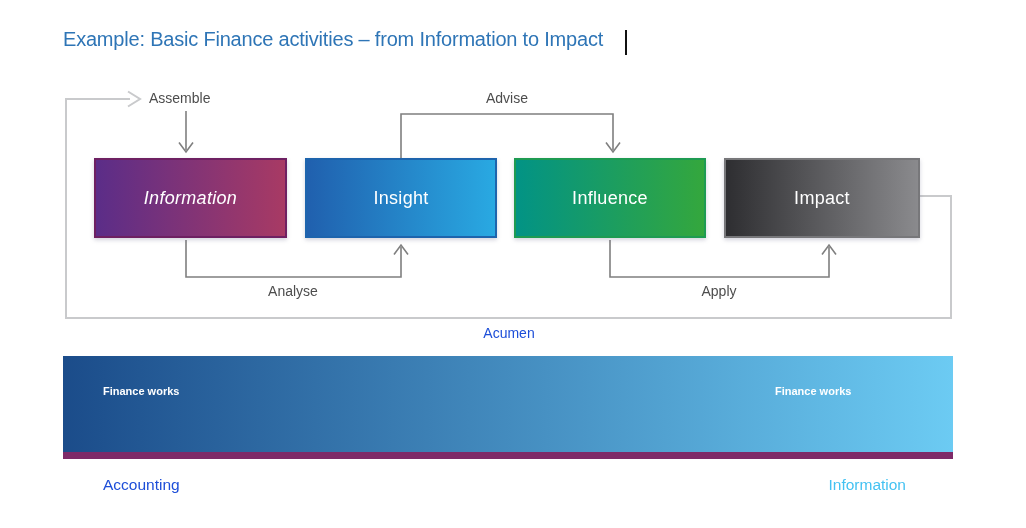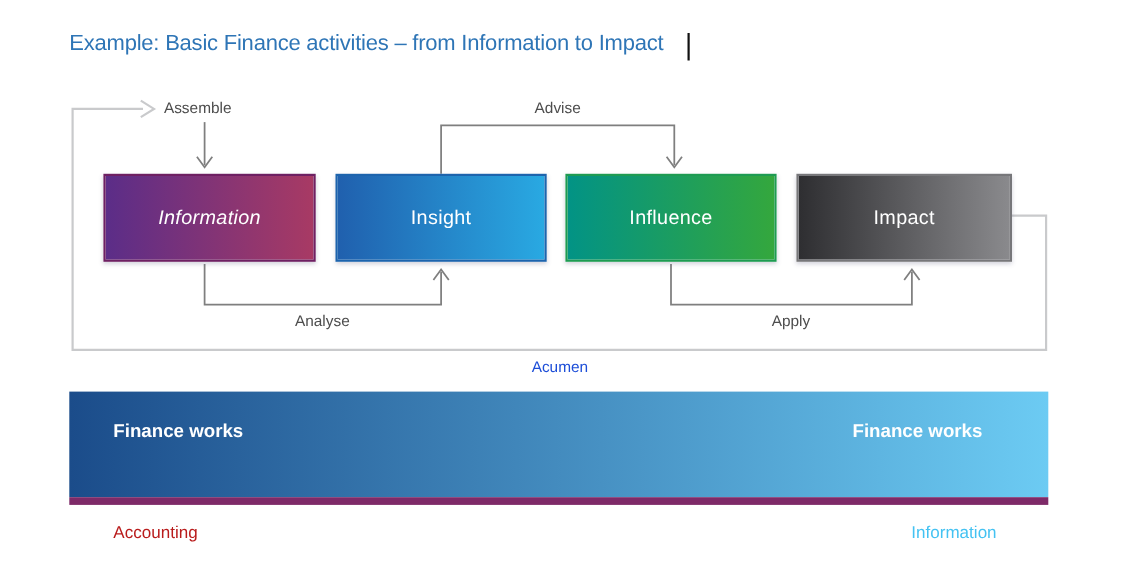--- a/index.html
+++ b/index.html
@@ -57,21 +57,21 @@
 
   #spectrum-bar {
     left: 63px; top: 356px;
     width: 890px; height: 96px;
   }
   .bar-text {
     position: absolute;
     top: 25px;
     color: #ffffff;
     font-weight: bold;
-    font-size: 17px;
+    font-size: 11px;
     line-height: 21px;
   }
   #bar-text-left  { left: 40px; }
   #bar-text-right { left: 712px; }
 
   #spectrum-underline {
     left: 63px; top: 452px;
     width: 890px; height: 7px;
   }
 
@@ -129,14 +129,14 @@
 <div class="abs" id="spectrum-bar" style="background: linear-gradient(90deg, rgb(27, 76, 138) 0%, rgb(108, 203, 243) 100%);">
   <div class="bar-text" id="bar-text-left">
     <div>Finance works</div>
   </div>
   <div class="bar-text" id="bar-text-right">
     <div>Finance works</div>
   </div>
 </div>
 <div class="abs" id="spectrum-underline" style="background: rgb(126, 42, 104);"></div>
 
-<div class="abs footer-label" id="footer-left-label" style="color: #b91c1c;">Accounting</div>
+<div class="abs footer-label" id="footer-left-label" style="color: #1d4ed8;">Accounting</div>
 <div class="abs footer-label" id="footer-right-label" style="color: rgb(68, 194, 242);">Information</div>
 
 </body></html>

